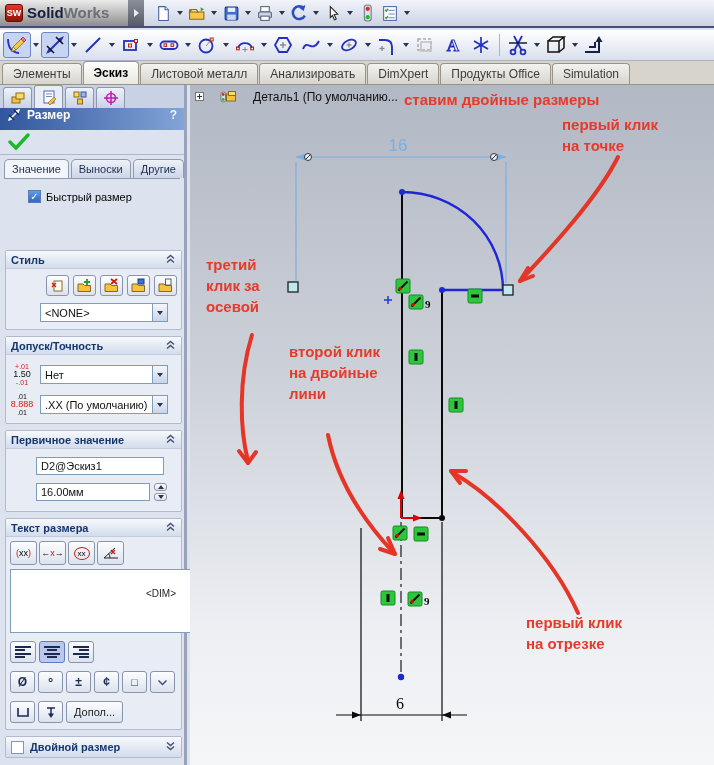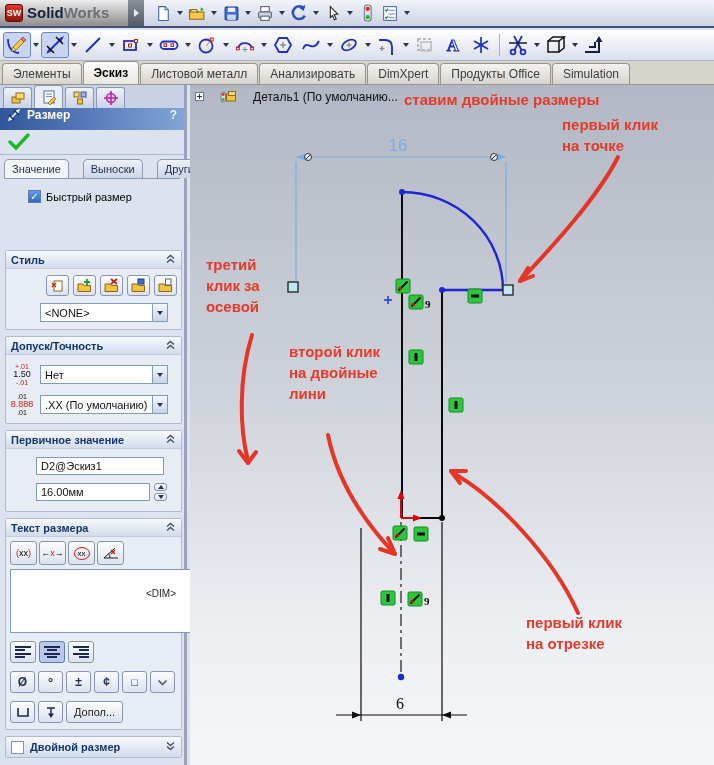--- a/index.html
+++ b/index.html
@@ -43,21 +43,21 @@
   .pm { position:absolute; top:85px; left:0; width:187px; height:680px; background:#dce3ef; border-right:3px solid #99a2b8; font-size:11px; }
   .pmtabs { height:23px; display:flex; align-items:flex-end; gap:2px; padding-left:3px; background:#c9d2e4; }
   .pmtab { width:29px; height:21px; border:1px solid #8c96ae; border-bottom:none; border-radius:3px 3px 0 0;
            background:linear-gradient(#eef1f8,#c9d3e6); display:flex; align-items:center; justify-content:center; }
   .pmtab.active { background:#e8edf6; height:23px; }
   .pmhead { position:absolute; top:23px; left:0; width:184px; height:22px;
             background:linear-gradient(90deg,#30569c,#82a4d8); color:#fff; display:flex; align-items:flex-start; gap:6px; padding:0 7px;
             font-size:12px; font-weight:bold; }
   .pmhead .q { margin-left:auto; font-weight:bold; color:#eef3ff; }
   .okrow { position:absolute; top:45px; left:0; width:184px; height:25px; border-bottom:1px solid #aeb8cc; display:flex; align-items:center; padding-left:8px; }
-  .subtabs { position:absolute; top:71px; left:4px; width:176px; height:23px; display:flex; align-items:flex-end; gap:14px; border-bottom:1px solid #8f99b0; }
+  .subtabs { position:absolute; top:71px; left:4px; width:176px; height:23px; display:flex; align-items:flex-end; gap:2px; border-bottom:1px solid #8f99b0; }
   .stab { padding:3px 7px 3px; font-size:11px; color:#1c2c4e; border:1px solid #8f99b0; border-bottom:none; border-radius:5px 5px 0 0;
           background:linear-gradient(#edf1f8,#ccd6e8); }
   .stab.active { background:#f2f5fa; }
   .quickdim { position:absolute; top:105px; left:28px; display:flex; align-items:center; gap:5px; }
   .cb { width:13px; height:13px; border:1px solid #5a7ab0; background:linear-gradient(#5f9be8,#2f6ac8); color:#fff; font-size:10px; line-height:11px; text-align:center; }
   .cb.off { background:#fff; border:1px solid #8a93a8; }
 
   .grp { position:absolute; left:5px; width:177px; border:1px solid #b0bbd0; background:#e7ecf5; border-radius:2px; }
   .grph { height:18px; background:linear-gradient(#f7f9fc,#d2dcec); border-bottom:1px solid #c3cbdc; display:flex; align-items:center;
           padding:0 5px; font-weight:bold; color:#15356d; font-size:11px; }

